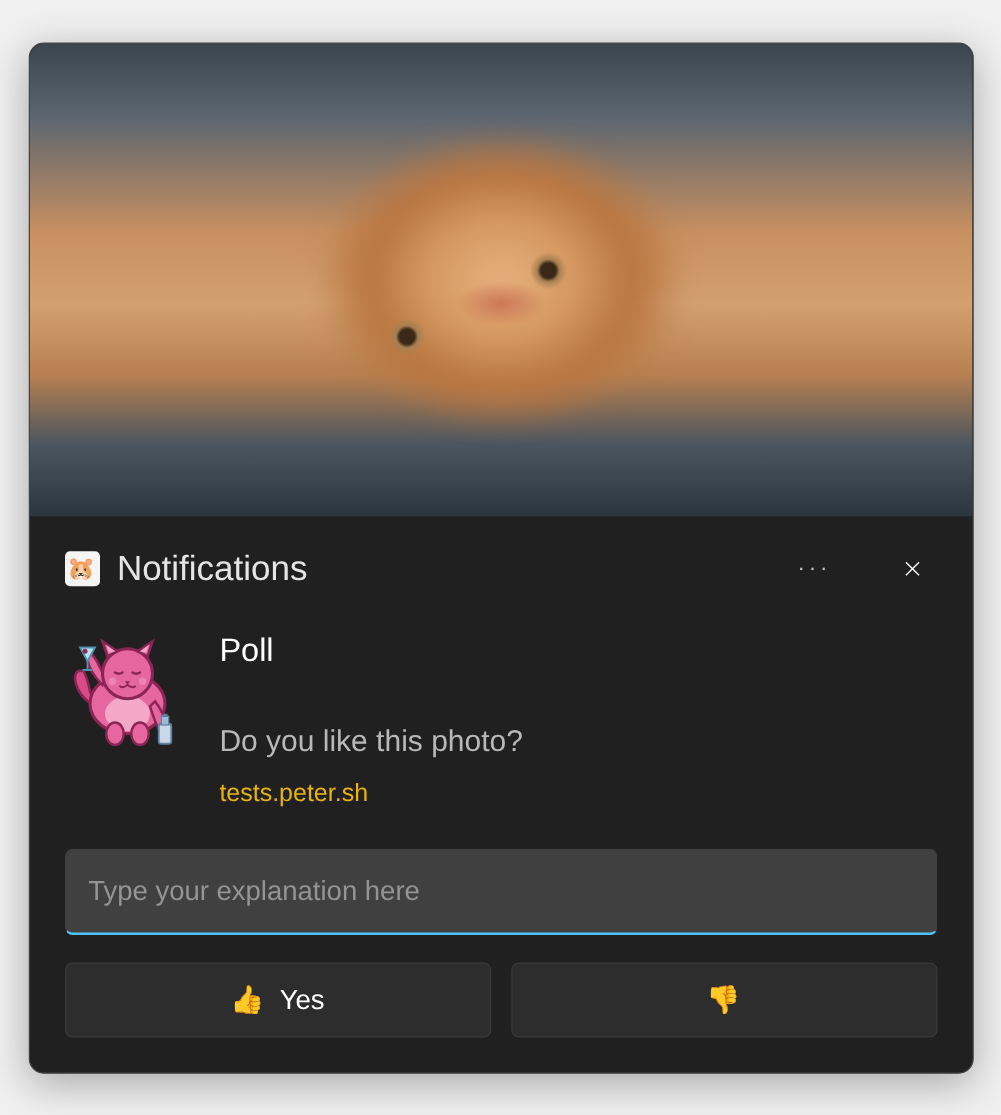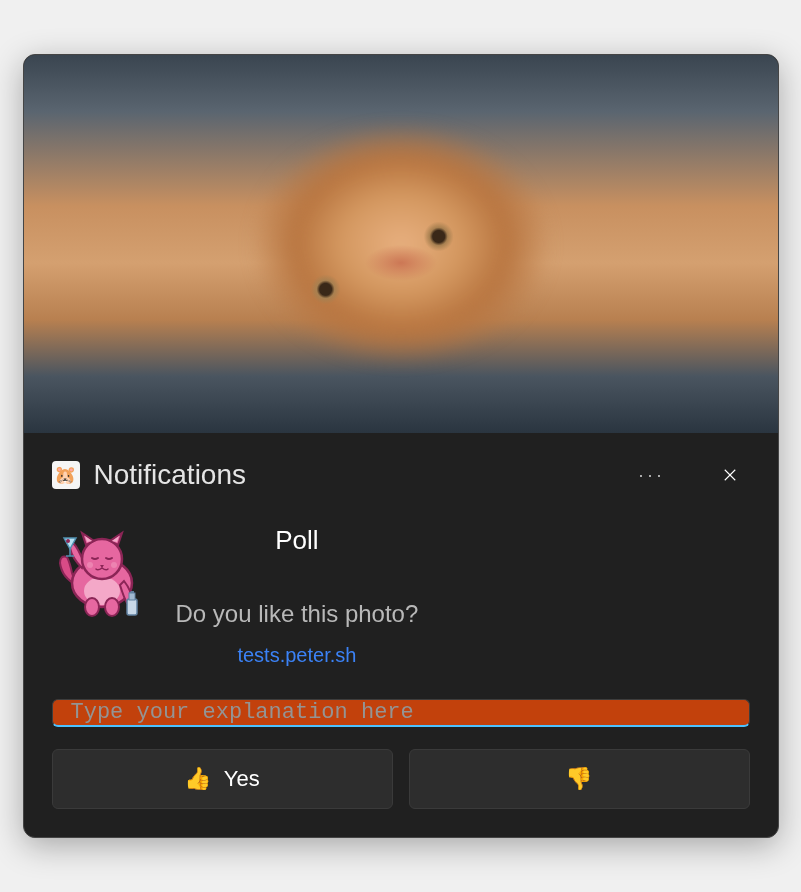--- a/index.html
+++ b/index.html
@@ -126,52 +126,51 @@
     }
     .avatar-cat {
       width: 100%;
       height: 100%;
     }
     .body-text {
       display: flex;
       flex-direction: column;
       gap: 8px;
       padding-top: 2px;
-      align-items: center;
     }
     .title {
       font-size: 26px;
       color: #ffffff;
       font-weight: 400;
     }
     .message {
       font-size: 24px;
       color: #b8b8b8;
       font-weight: 400;
       margin-top: 36px;
     }
     .source {
       font-size: 20px;
-      color: #3b82f6;
+      color: #eab308;
       font-weight: 400;
       margin-top: 8px;
     }
     .input-wrapper {
       margin-bottom: 22px;
     }
     .text-input {
       width: 100%;
-      padding: 0 18px;
-      background: #c2410c;
+      padding: 20px 18px;
+      background: #404040;
       border: 1px solid #3d3d3d;
       border-bottom: 2px solid #4cc2ff;
       border-radius: 6px;
       color: #ffffff;
       font-size: 22px;
-      font-family: Liberation Mono, monospace;
+      font-family: Liberation Sans, sans-serif;
       outline: none;
     }
     .text-input::placeholder {
       color: #949494;
     }
     .button-row {
       display: flex;
       gap: 16px;
     }
     .action-button {

